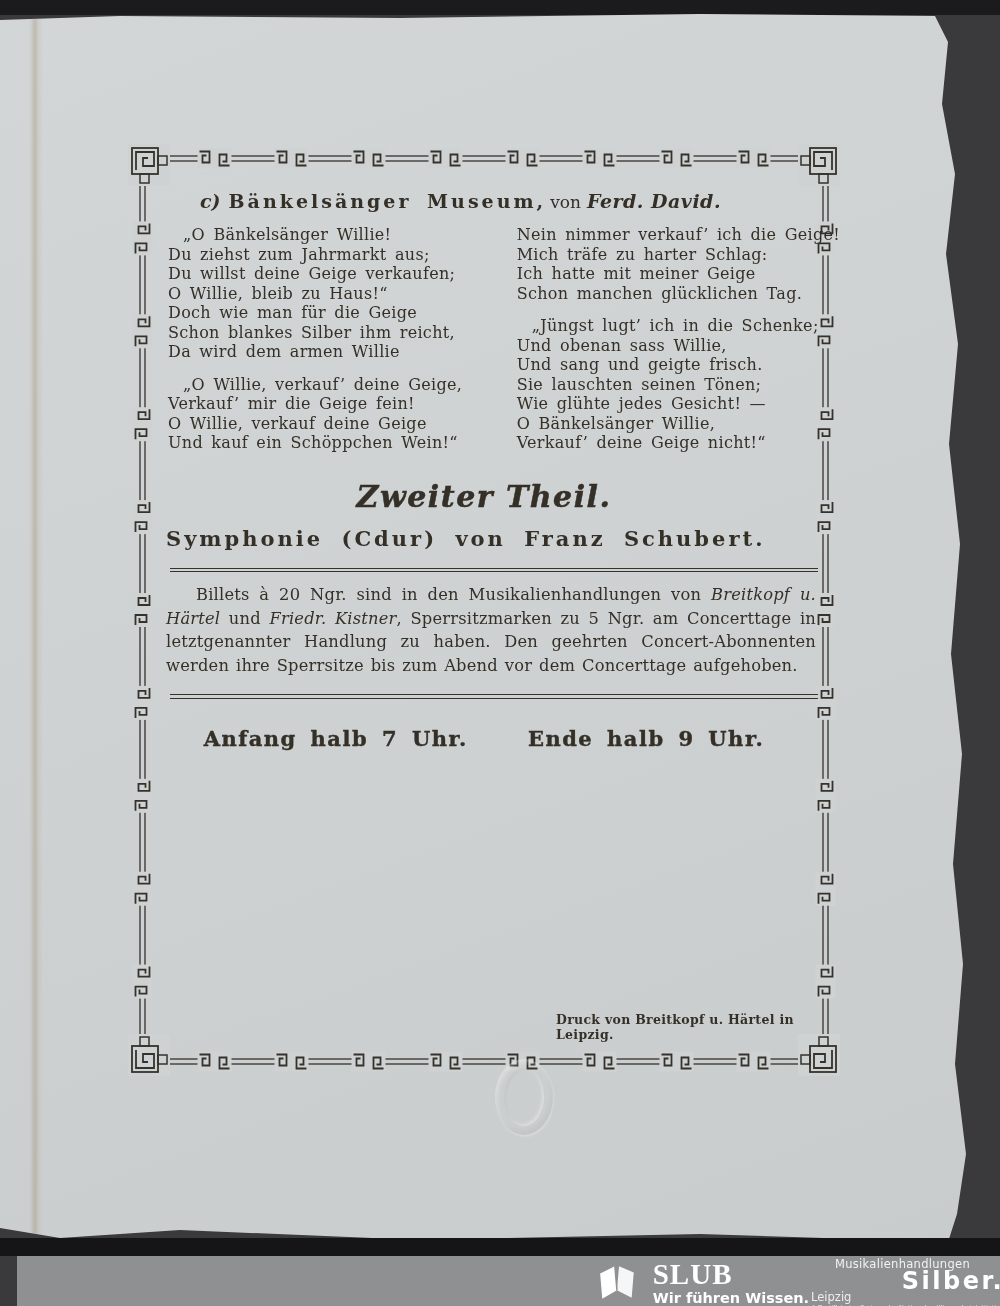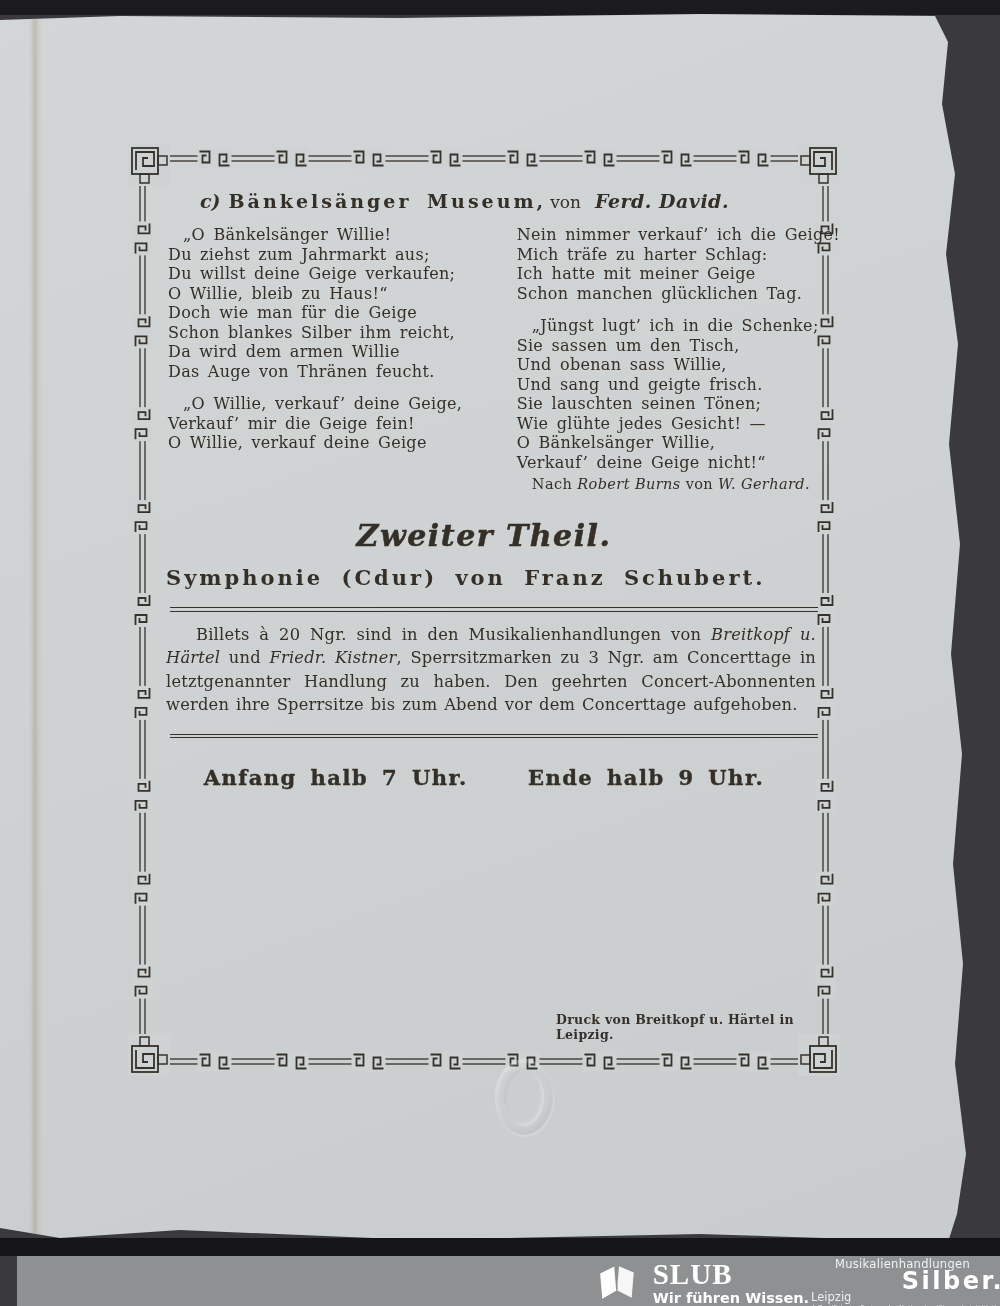--- a/index.html
+++ b/index.html
@@ -39,21 +39,21 @@
   .orn  { fill:none; stroke:#35322b; stroke-width:1.8px; }
   .orn3 { fill:none; stroke:#35322b; stroke-width:1.5px; }
 
   
   .content { position:absolute; left:128px; top:130px; width:712px; height:932px; }
 
   .prog-heading { margin:46px 0 0 72px; font-size:19px; white-space:nowrap; }
   .prog-heading .item-label { font-style:italic; font-weight:bold; margin-right:8px; }
   .prog-heading .song-title { font-weight:bold; letter-spacing:3px; word-spacing:6px; }
   .prog-heading .conn { font-size:17px; margin:0 6px 0 4px; }
-  .prog-heading .composer { font-weight:bold; font-style:italic; letter-spacing:0.5px;margin-left:8px; }
+  .prog-heading .composer { font-weight:bold; font-style:italic; letter-spacing:0.5px; }
 
   .poem-row { display:flex; margin:13px 0 0 40px;gap:36px; }
   .poem-col-left  { width:334px; }
   .poem-col-right { width:330px; }
   .stanza { margin-top:0; }
   .stanza + .stanza { margin-top:13px; }
   .line { font-size:16px; line-height:19.5px; letter-spacing:0.3px; word-spacing:3px; white-space:nowrap; }
   .indent-first .line:first-child { padding-left:15px; }
 
   .attribution { margin:4px 30px 0 0; text-align:right; font-size:14.5px; letter-spacing:0.4px; }
@@ -172,61 +172,54 @@
       <div class="poem-row">
         <div class="poem-col-left">
           <div class="stanza indent-first">
               <div class="line">„O Bänkelsänger Willie!</div>
               <div class="line">Du ziehst zum Jahrmarkt aus;</div>
               <div class="line">Du willst deine Geige verkaufen;</div>
               <div class="line">O Willie, bleib zu Haus!“</div>
               <div class="line">Doch wie man für die Geige</div>
               <div class="line">Schon blankes Silber ihm reicht,</div>
               <div class="line">Da wird dem armen Willie</div>
-              <div class="line">Das Auge von Thränen feucht.</div>
             </div>
           <div class="stanza indent-first">
               <div class="line">„O Willie, verkauf’ deine Geige,</div>
               <div class="line">Verkauf’ mir die Geige fein!</div>
               <div class="line">O Willie, verkauf deine Geige</div>
+              <div class="line">Und kauf ein Schöppchen Wein!“</div>
             </div>
         </div>
         <div class="poem-col-right">
           <div class="stanza">
               <div class="line">Nein nimmer verkauf’ ich die Geige!</div>
               <div class="line">Mich träfe zu harter Schlag:</div>
               <div class="line">Ich hatte mit meiner Geige</div>
               <div class="line">Schon manchen glücklichen Tag.</div>
             </div>
           <div class="stanza indent-first">
               <div class="line">„Jüngst lugt’ ich in die Schenke;</div>
-              <div class="line">Sie sassen um den Tisch,</div>
               <div class="line">Und obenan sass Willie,</div>
               <div class="line">Und sang und geigte frisch.</div>
               <div class="line">Sie lauschten seinen Tönen;</div>
               <div class="line">Wie glühte jedes Gesicht! —</div>
               <div class="line">O Bänkelsänger Willie,</div>
               <div class="line">Verkauf’ deine Geige nicht!“</div>
             </div>
         </div>
       </div>
 
-      <div class="attribution">
-        <span>Nach</span>
-        <span class="name">Robert Burns</span>
-        <span>von</span>
-        <span class="name">W. Gerhard.</span>
-      </div>
 
       <div class="part-title">Zweiter Theil.</div>
       <div class="work-line">Symphonie (Cdur) von Franz Schubert.</div>
 
       <div class="double-rule"></div>
 
-      <div class="notice"><span>Billets à 20 Ngr. sind in den Musikalienhandlungen von </span><span class="it">Breitkopf u. Härtel</span><span> und </span><span class="it">Friedr. Kistner</span><span>, Sperrsitzmarken zu 3 Ngr. am Concerttage in letztgenannter Handlung zu haben. Den geehrten Concert-Abonnenten werden ihre Sperrsitze bis zum Abend vor dem Concerttage aufgehoben.</span></div>
+      <div class="notice"><span>Billets à 20 Ngr. sind in den Musikalienhandlungen von </span><span class="it">Breitkopf u. Härtel</span><span> und </span><span class="it">Friedr. Kistner</span><span>, Sperrsitzmarken zu 5 Ngr. am Concerttage in letztgenannter Handlung zu haben. Den geehrten Concert-Abonnenten werden ihre Sperrsitze bis zum Abend vor dem Concerttage aufgehoben.</span></div>
 
       <div class="double-rule"></div>
 
       <div class="times-row">
         <span class="time-item">Anfang halb 7 Uhr.</span>
         <span class="time-item">Ende halb 9 Uhr.</span>
       </div>
 
       <div class="imprint">Druck von Breitkopf u. Härtel in Leipzig.</div>
     </div>

